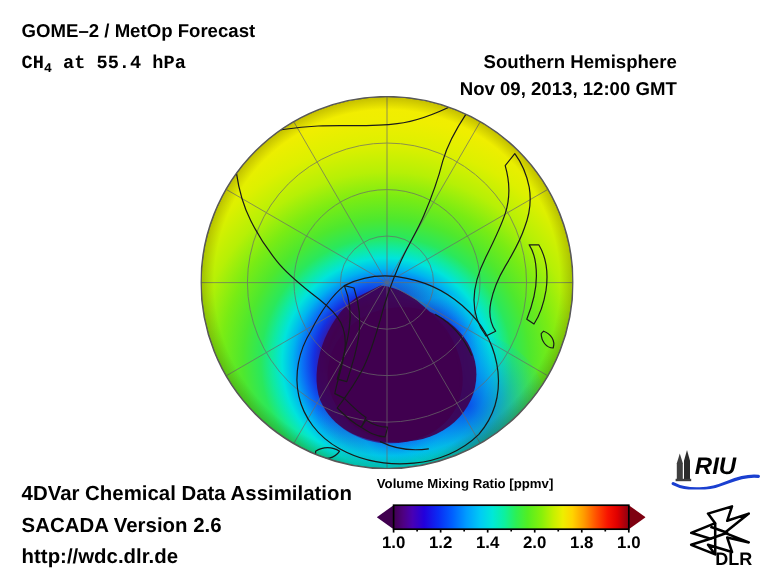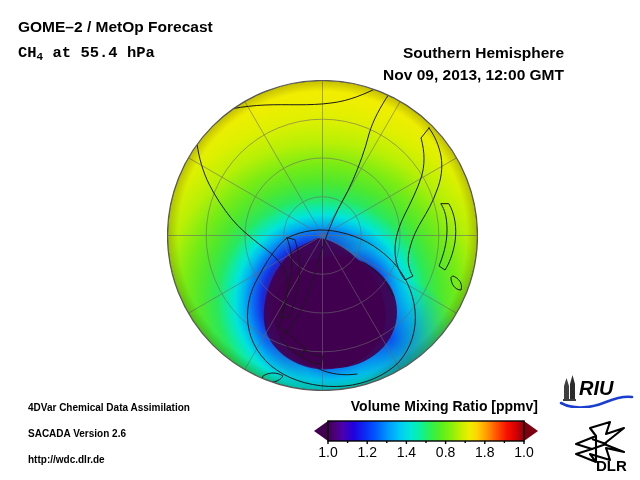--- a/index.html
+++ b/index.html
@@ -16,32 +16,32 @@
   #title-line2{left:18px;top:44px;font-family:Liberation Mono, monospace;}
   #date-line  {right:18px;top:18px;text-align:right;margin-top:48px;}
   #hemi-line  {right:18px;top:44px;text-align:right;}
   .sub{font-size:11px;vertical-align:-3px;}
 
   
   #globe-wrap{position:absolute;left:167px;top:80px;width:311px;height:311px;}
   #globe-svg{display:block;width:311px;height:311px;}
 
   
-  .foot{position:absolute;left:28px;font-weight:bold;font-size:10px;white-space:nowrap;}
+  .foot{position:absolute;left:18px;font-weight:bold;font-size:17px;white-space:nowrap;}
   #foot-0{top:402px;}
   #foot-1{top:428px;}
   #foot-2{top:454px;text-align:right;}
 
   
   #cbar-block{position:absolute;left:314px;top:398px;width:224px;height:78px;}
-  #cbar-title{position:absolute;left:0;top:0;width:224px;text-align:right;
-              font-weight:bold;font-size:14px;white-space:nowrap;}
+  #cbar-title{position:absolute;left:0;top:0;width:224px;text-align:left;
+              font-weight:bold;font-size:11px;white-space:nowrap;}
   #cbar-svg{position:absolute;left:0;top:20px;}
   #cbar-ticklabels{position:absolute;left:0;top:46px;width:224px;height:22px;}
-  .tl{position:absolute;top:0;font-weight:normal;font-size:14px;transform:translateX(-50%);white-space:nowrap;}
+  .tl{position:absolute;top:0;font-weight:bold;font-size:14px;transform:translateX(-50%);white-space:nowrap;}
 
   
   #riu-logo{position:absolute;left:558px;top:374px;width:76px;height:34px;}
   #dlr-logo{position:absolute;left:566px;top:414px;width:68px;height:60px;}
 </style>
 </head>
 <body>
 
 <div class="stage">
 
@@ -248,21 +248,21 @@
         <line x1="170.8" y1="23" x2="170.8" y2="26"></line>
         <line x1="190.4" y1="23" x2="190.4" y2="25"></line>
         <line x1="210" y1="23" x2="210" y2="26"></line>
       </g>
     </svg>
 
     <div id="cbar-ticklabels">
       <span class="tl" style="left:14px">1.0</span>
       <span class="tl" style="left:53.2px">1.2</span>
       <span class="tl" style="left:92.4px">1.4</span>
-      <span class="tl" style="left:131.6px">0.8</span>
+      <span class="tl" style="left:131.6px">2.0</span>
       <span class="tl" style="left:170.8px">1.8</span>
       <span class="tl" style="left:210px">1.0</span>
     </div>
   </div>
 
   <svg id="riu-logo" viewBox="0 0 76 34">
 
     <g>
       <path d="M6 26 L6 12 L8.5 4 L11 12 L11 26 Z" fill="#3f3f3f"></path>
       <path d="M12 26 L12 10 L14.5 1 L17 10 L17 26 Z" fill="#2b2b2b"></path>

